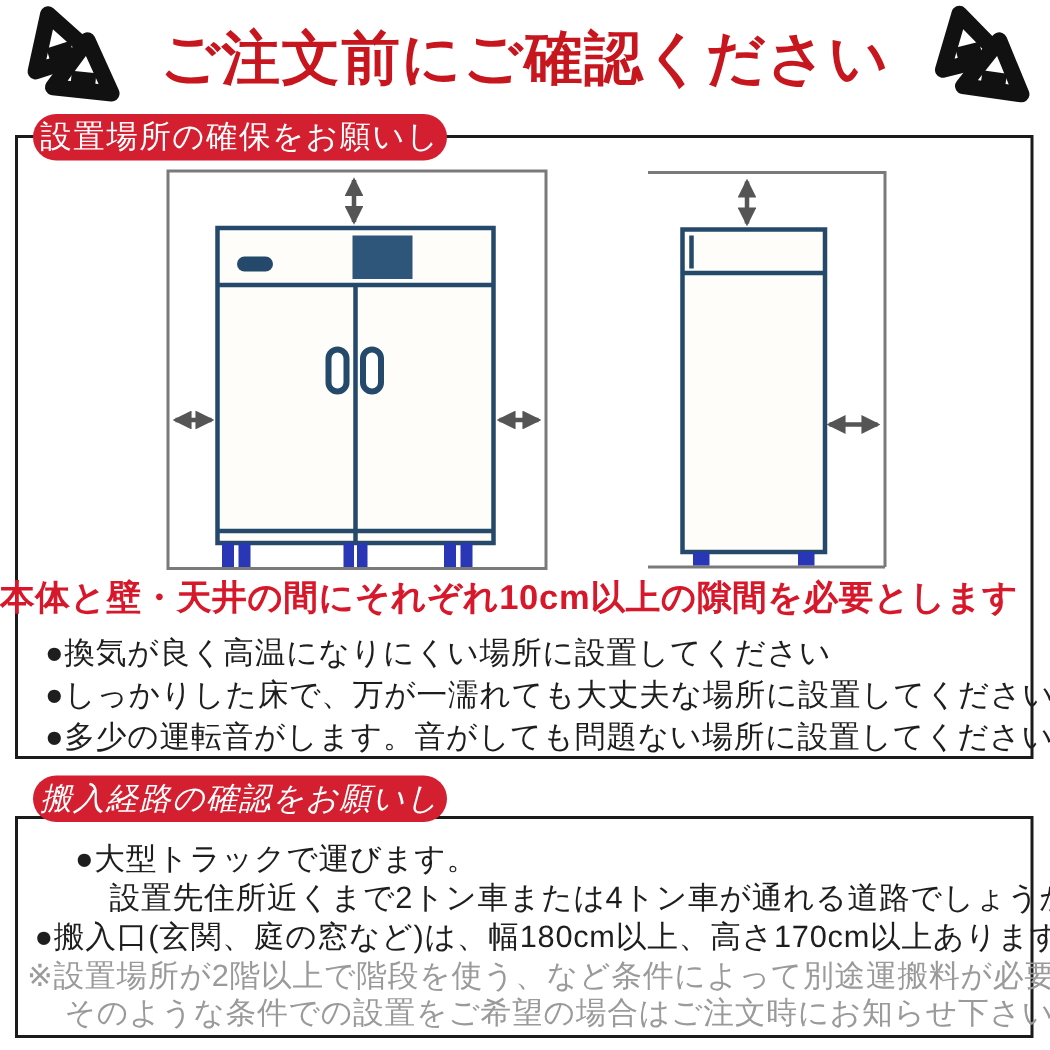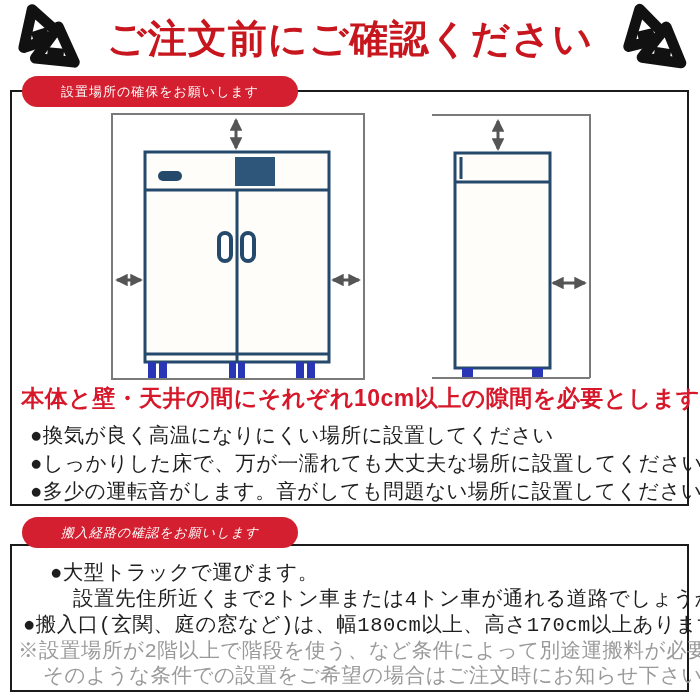--- a/index.html
+++ b/index.html
@@ -17,36 +17,36 @@
   .onigiri-right { left:612px; top:2px; }
 
   
   .section-box { position:absolute; left:10px; width:679px; border:2px solid #1b1b1b; background:#ffffff; }
   .section-box-1 { top:90px;  height:416px; }
   .section-box-2 { top:544px; height:148px; }
 
   .section-badge {
     position:absolute; left:22px; width:276px; height:31px;
     background:#d31f2f; border-radius:16px; color:#ffffff;
-    font-size:13px; line-height:31px; text-align:center; letter-spacing:1px;
+    font-size:21px; line-height:31px; text-align:center; letter-spacing:1px;
   }
   .badge-1 { top:76px; }
   .badge-2 { top:517px;font-style:italic; }
 
   
   .diagram { position:absolute; }
   .diagram-front { left:110px; top:112px; }
   .diagram-side  { left:428px; top:112px; }
 
   
   .emphasis-line {
-    position:absolute; left:0; top:383px; width:700px; text-align:right;
+    position:absolute; left:0; top:383px; width:700px; text-align:left;
     font-size:23px; font-weight:bold; color:#d7182b; letter-spacing:0.5px;
   }
-  .text-line { position:absolute; font-size:20.5px; color:#1e1e1e; letter-spacing:0.5px; white-space:nowrap;font-family:Liberation Mono, monospace; }
+  .text-line { position:absolute; font-size:20.5px; color:#1e1e1e; letter-spacing:0.5px; white-space:nowrap; }
   .s1-b0 { left:30px; top:421px; }
   .s1-b1 { left:30px; top:449px; }
   .s1-b2 { left:30px; top:477px; }
 
   .s2-l0 { left:50px; top:558px;text-align:right; }
   .s2-l1 { left:73px; top:584px; }
   .s2-l2 { left:23px; top:610px; }
   .note  { color:#9a9a9a; }
   .s2-n0 { left:18px; top:636px; }
   .s2-n1 { left:43px; top:661px; }

